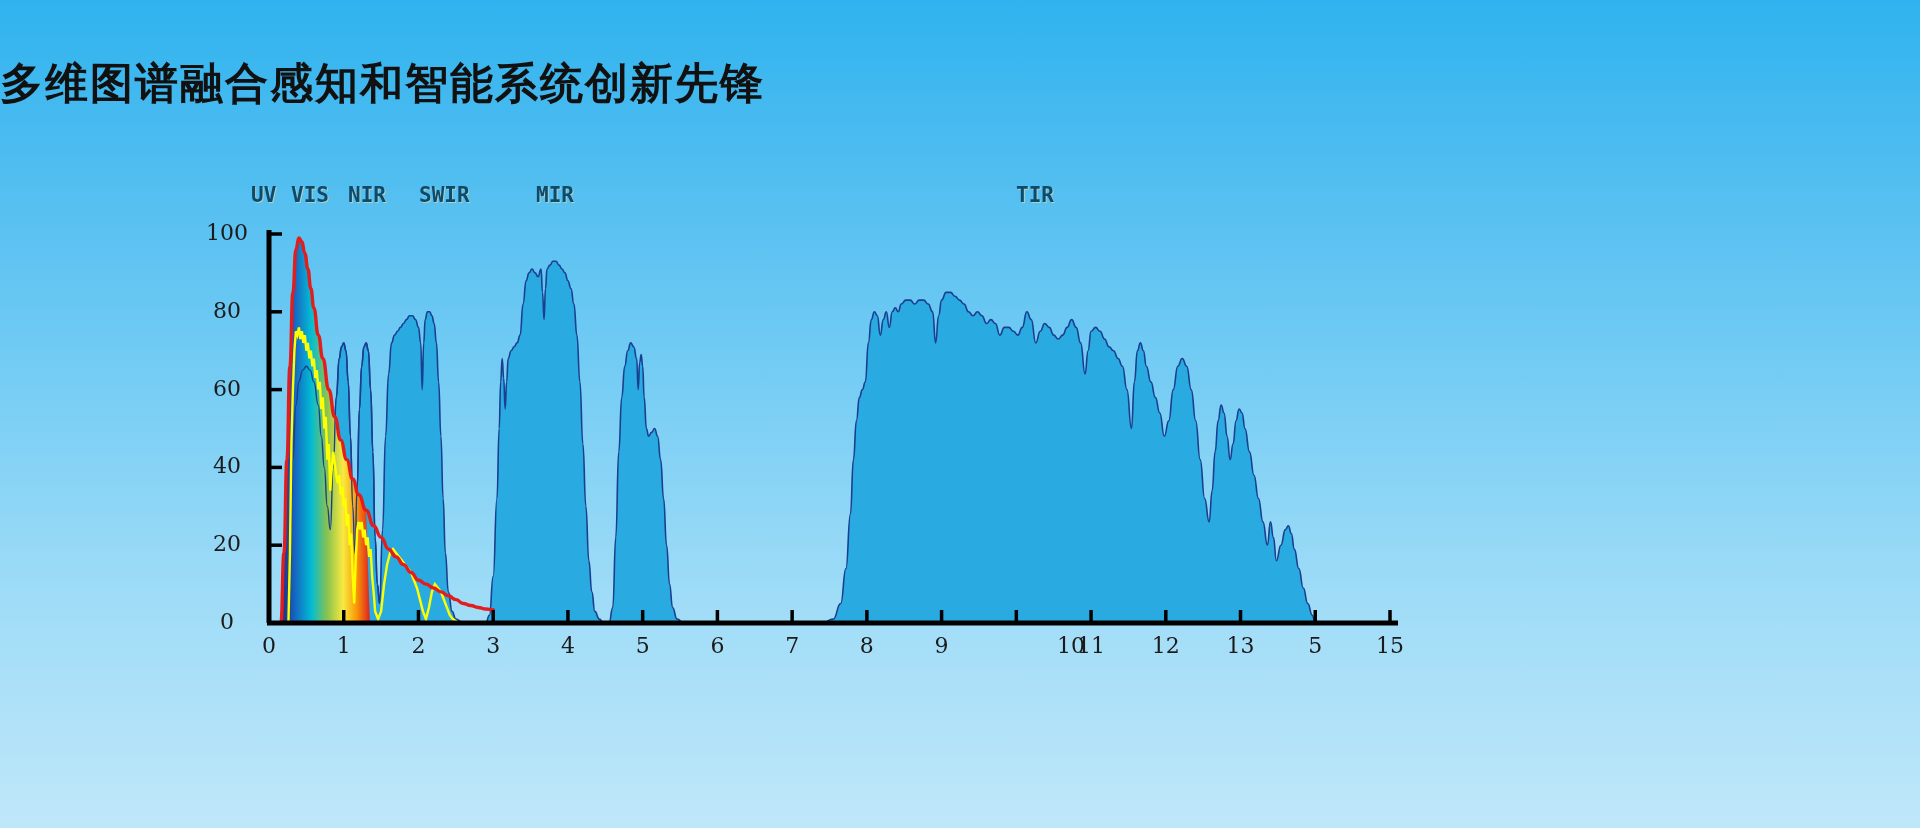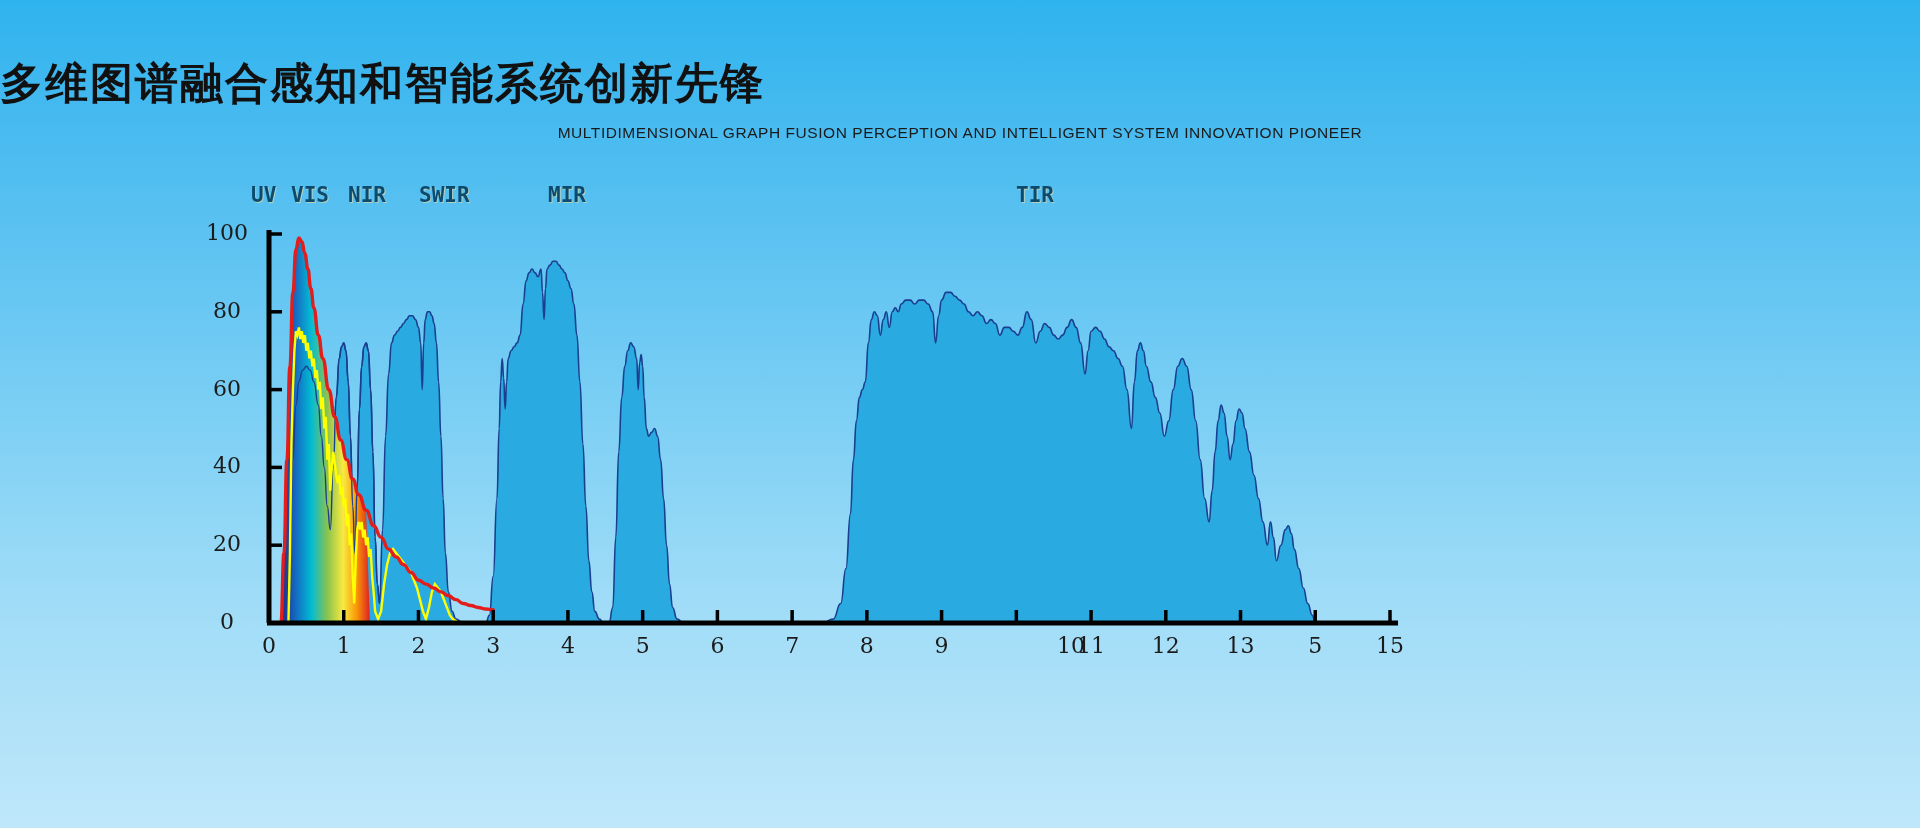--- a/index.html
+++ b/index.html
@@ -41,28 +41,27 @@
     font-size:22px;color:#1b1b1b;text-align:center;
     width:50px;
   }
 </style>
 </head>
 <body>
 
 <div id="banner">
 
   <div class="title">多维图谱融合感知和智能系统创新先锋</div>
-  <div class="subtitle">MULTIDIMENSIONAL GRAPH FUSION PERCEPTION AND INTELLIGENT SYSTEM INNOVATION PIONEER</div>
 
   <div id="band-labels">
       <div class="band-label" style="left: 251px;">UV</div>
       <div class="band-label" style="left: 291px;">VIS</div>
       <div class="band-label" style="left: 348px;">NIR</div>
       <div class="band-label" style="left: 419px;">SWIR</div>
-      <div class="band-label" style="left: 548px;">MIR</div>
+      <div class="band-label" style="left: 536px;">MIR</div>
       <div class="band-label" style="left: 1016px;">TIR</div>
     </div>
 
   <svg class="plot" id="chart-svg" width="1920" height="828">
     <defs>
       <linearGradient id="rainbowGrad" x1="0" y1="0" x2="1" y2="0">
         <stop offset="0%" stop-color="#1a237e"></stop>
         <stop offset="16%" stop-color="#1565c0"></stop>
         <stop offset="34%" stop-color="#00bcd4"></stop>
         <stop offset="52%" stop-color="#8bc34a"></stop>

